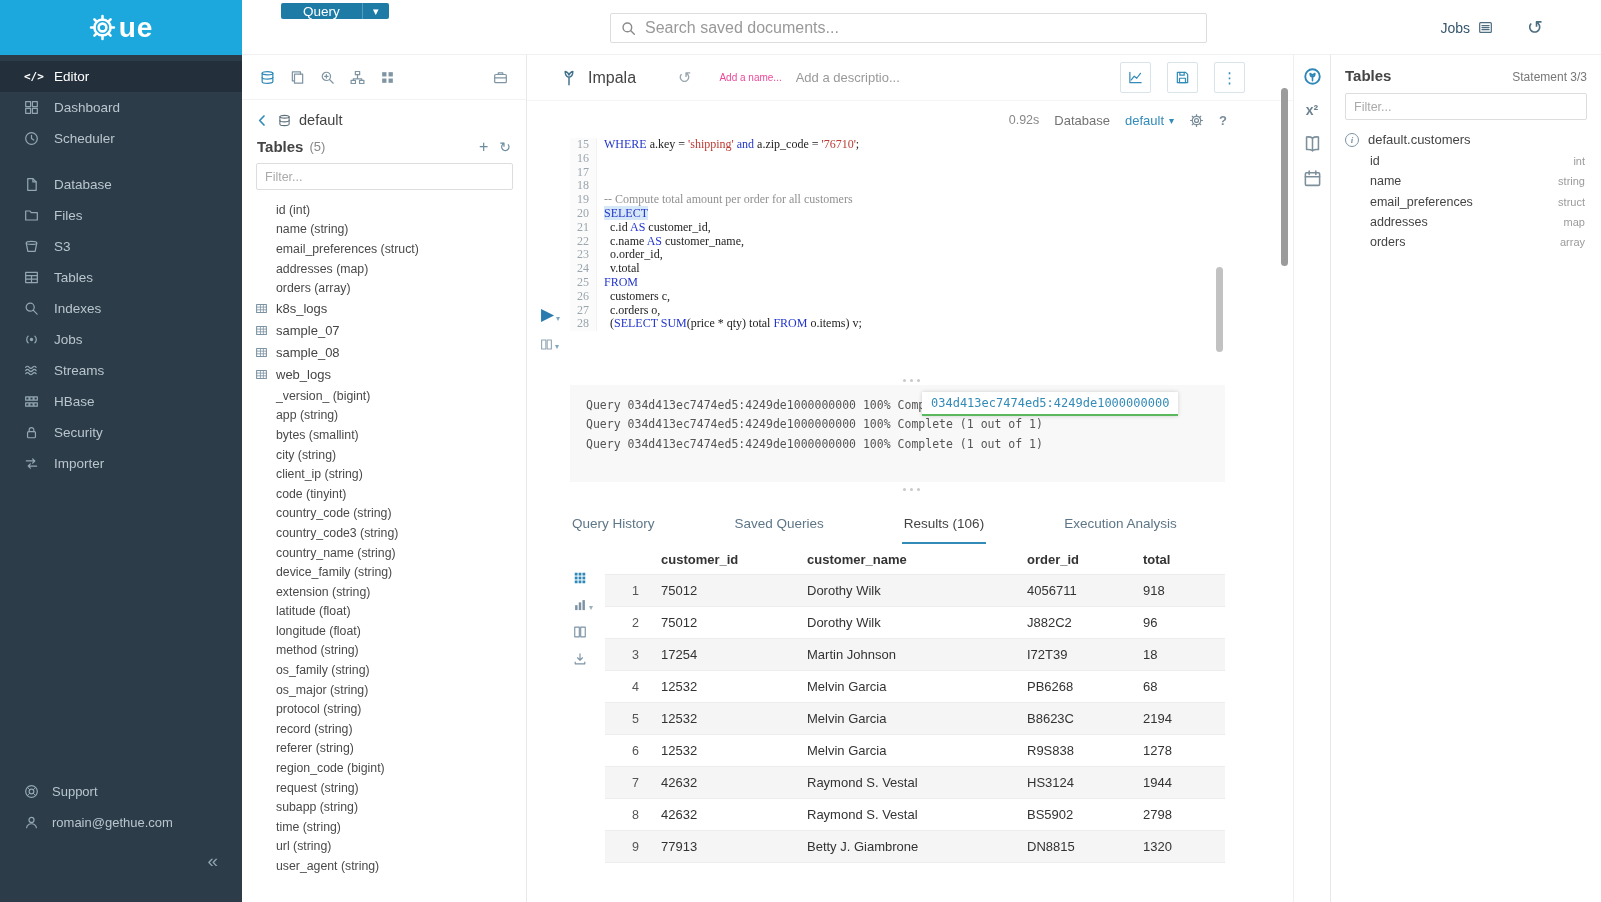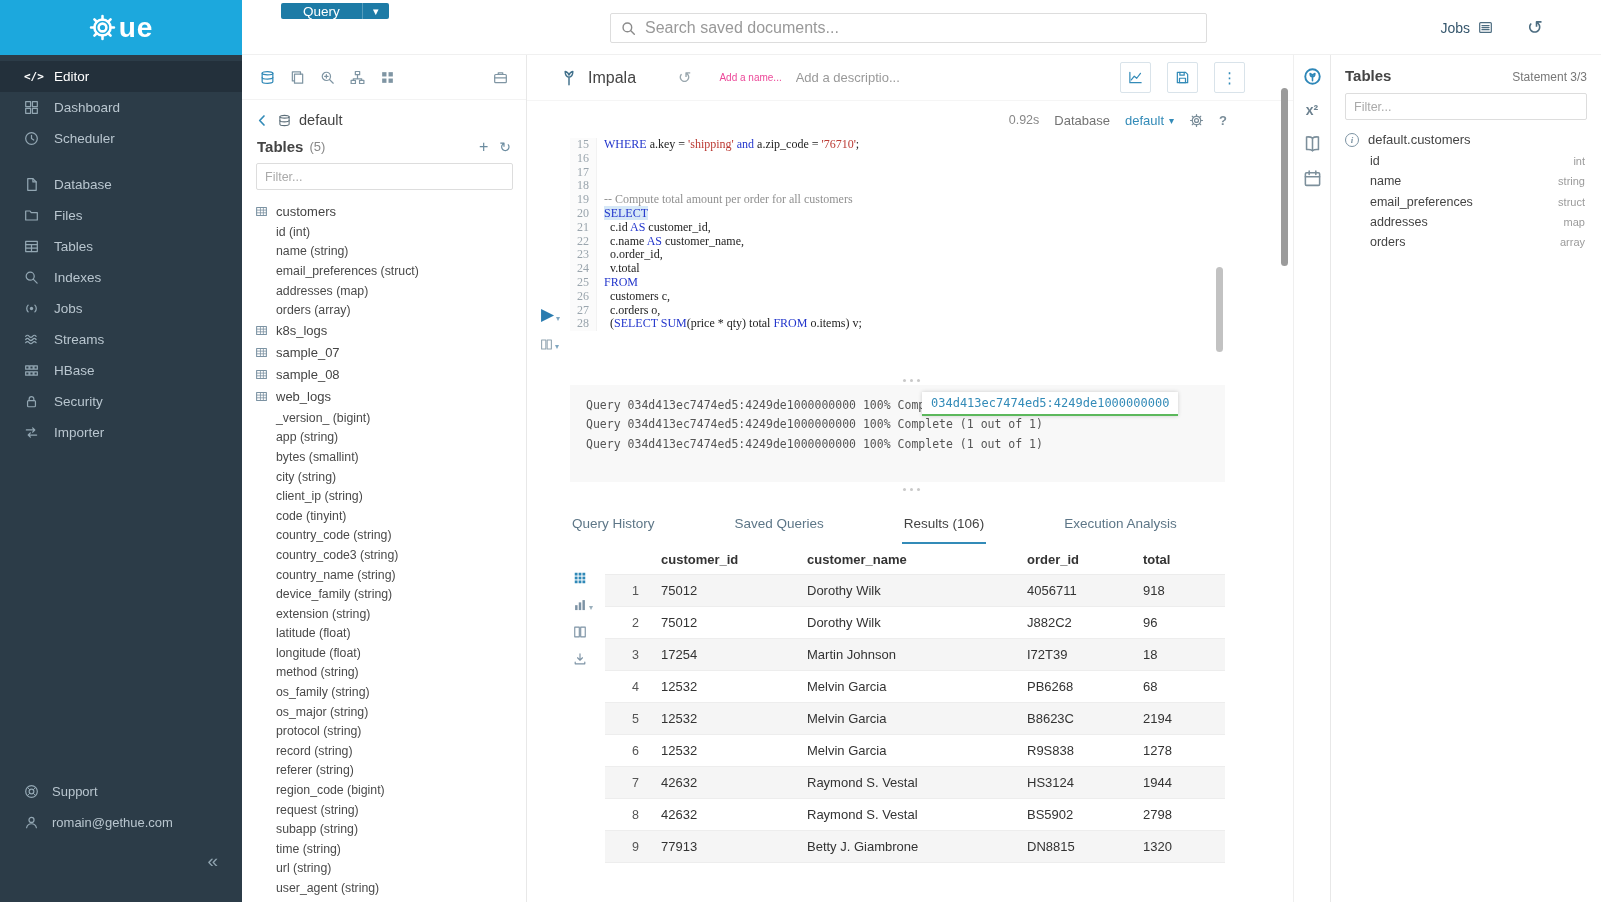--- a/index.html
+++ b/index.html
@@ -200,20 +200,29 @@
           <span class="nav-icon icon">
             <svg viewBox="0 0 16 16" width="15" height="15" fill="none" stroke="currentColor" stroke-width="1.3" stroke-linecap="round" stroke-linejoin="round">
               <path d="M1.8 3.2h4.6l1.3 1.8h6.5v7.8H1.8z"></path>
             </svg>
           </span>
           <span class="nav-label">Files</span>
         </div>
         <div class="nav-item">
           <span class="nav-icon icon">
             <svg viewBox="0 0 16 16" width="15" height="15" fill="none" stroke="currentColor" stroke-width="1.3" stroke-linecap="round" stroke-linejoin="round">
+              <ellipse cx="8" cy="4.2" rx="5.6" ry="1.6"></ellipse>
+              <path d="M2.4 4.5l1.7 8.7h7.8l1.7-8.7"></path>
+            </svg>
+          </span>
+          <span class="nav-label">S3</span>
+        </div>
+        <div class="nav-item">
+          <span class="nav-icon icon">
+            <svg viewBox="0 0 16 16" width="15" height="15" fill="none" stroke="currentColor" stroke-width="1.3" stroke-linecap="round" stroke-linejoin="round">
               <rect x="1.8" y="2.6" width="12.4" height="10.8"></rect>
               <path d="M1.8 6h12.4M1.8 9.7h12.4M8 6v7.4"></path>
             </svg>
           </span>
           <span class="nav-label">Tables</span>
         </div>
         <div class="nav-item">
           <span class="nav-icon icon">
             <svg viewBox="0 0 16 16" width="15" height="15" fill="none" stroke="currentColor" stroke-width="1.3" stroke-linecap="round" stroke-linejoin="round">
               <circle cx="6.6" cy="6.6" r="4.3"></circle>
@@ -392,29 +401,20 @@
     <div class="tables-head">
       <span class="t-title">Tables</span>
       <span class="t-count">(5)</span>
       <span class="t-actions">
         <span class="t-plus">+</span>
         <span class="t-refresh">↻</span>
       </span>
     </div>
     <input class="filter-input" placeholder="Filter..." style="">
     <div class="tree">
-        <div class="tree-table">
-          <span class="tree-ticon icon">
-            <svg viewBox="0 0 16 16" width="15" height="15" fill="none" stroke="currentColor" stroke-width="1.3" stroke-linecap="round" stroke-linejoin="round">
-              <rect x="2" y="3" width="12" height="10"></rect>
-              <path d="M2 6.3h12M2 9.6h12M6.7 3v10M10.3 3v10" stroke-width="1"></path>
-            </svg>
-          </span>
-          <span class="tree-tname">customers</span>
-        </div>
         <div class="tree-col">id (int)</div>
         <div class="tree-col">name (string)</div>
         <div class="tree-col">email_preferences (struct)</div>
         <div class="tree-col">addresses (map)</div>
         <div class="tree-col">orders (array)</div>
         <div class="tree-table">
           <span class="tree-ticon icon">
             <svg viewBox="0 0 16 16" width="15" height="15" fill="none" stroke="currentColor" stroke-width="1.3" stroke-linecap="round" stroke-linejoin="round">
               <rect x="2" y="3" width="12" height="10"></rect>
               <path d="M2 6.3h12M2 9.6h12M6.7 3v10M10.3 3v10" stroke-width="1"></path>

